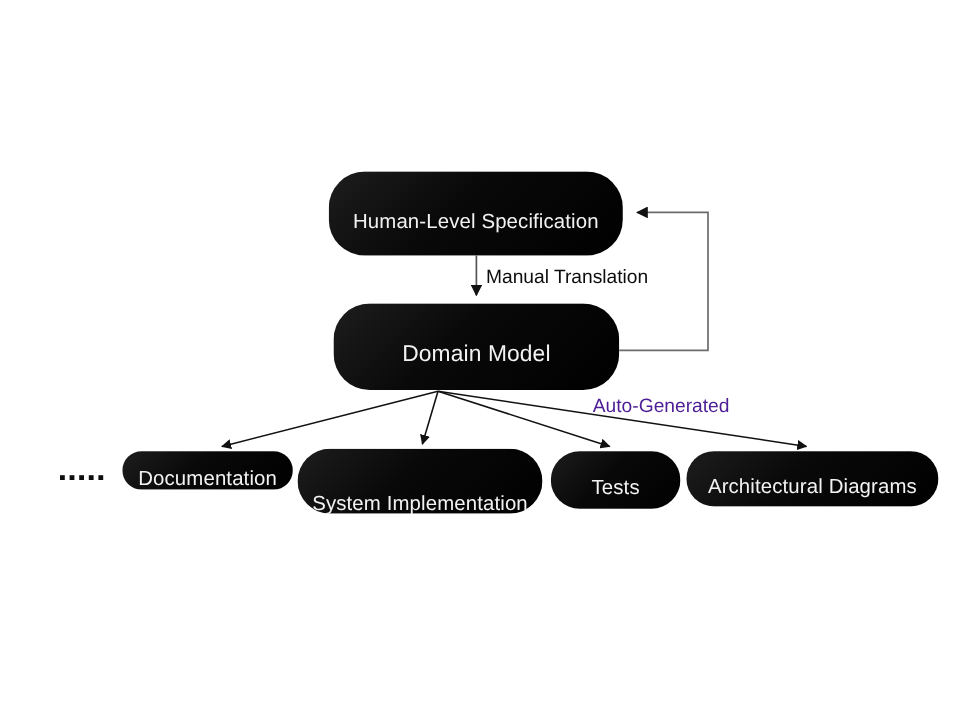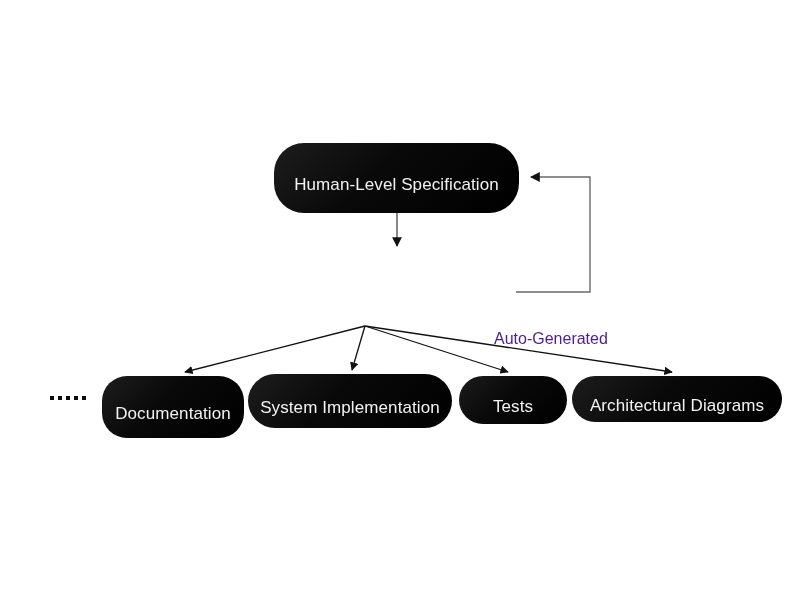--- a/index.html
+++ b/index.html
@@ -100,36 +100,42 @@
     <i></i>
     <i></i>
     <i></i>
     <i></i>
   </div>
 
   <div class="node" style="left: 274px; top: 143px; width: 245px; height: 70px; font-size: 17px; color: rgb(242, 242, 242); border-radius: 30px;">
     <span class="node-label">Human-Level Specification</span>
   </div>
 
+  <div class="node" style="left: 278px; top: 253px; width: 238px; height: 72px; font-size: 19px; color: rgb(242, 242, 242); border-radius: 30px;">
+    <span class="node-label">Domain Model</span>
+  </div>
 
-  <div class="node" style="left: 102px; top: 376px; width: 142px; height: 62px; font-size: 17px; color: rgb(242, 242, 242); border-radius: 25px;">
+  <div class="node" style="left: 102px; top: 376px; width: 142px; height: 32px; font-size: 17px; color: rgb(242, 242, 242); border-radius: 25px;">
     <span class="node-label">Documentation</span>
   </div>
 
-  <div class="node" style="left: 248px; top: 374px; width: 204px; height: 54px; font-size: 17px; color: rgb(242, 242, 242); border-radius: 27px;">
+  <div class="node" style="left: 248px; top: 374px; width: 204px; height: 54px; font-size: 17px; color: rgb(242, 242, 242); border-radius: 27px; align-items: flex-end;">
     <span class="node-label">System Implementation</span>
   </div>
 
   <div class="node" style="left: 572px; top: 376px; width: 210px; height: 46px; font-size: 17px; color: rgb(242, 242, 242); border-radius: 23px;">
     <span class="node-label">Architectural Diagrams</span>
   </div>
 
   <div class="node" style="left: 459px; top: 376px; width: 108px; height: 48px; font-size: 17px; color: rgb(242, 242, 242); border-radius: 24px;">
     <span class="node-label">Tests</span>
   </div>
 
+  <div class="edge-label" style="left: 405px; top: 224px; font-size: 16px; color: rgb(13, 13, 13);">
+    <span>Manual Translation</span>
+  </div>
 
 
   <div class="edge-label" style="left: 494px; top: 331px; font-size: 16px; color: #4c1d95;">
     <span>Auto-Generated</span>
   </div>
 
 </div>
 
 </body></html>

